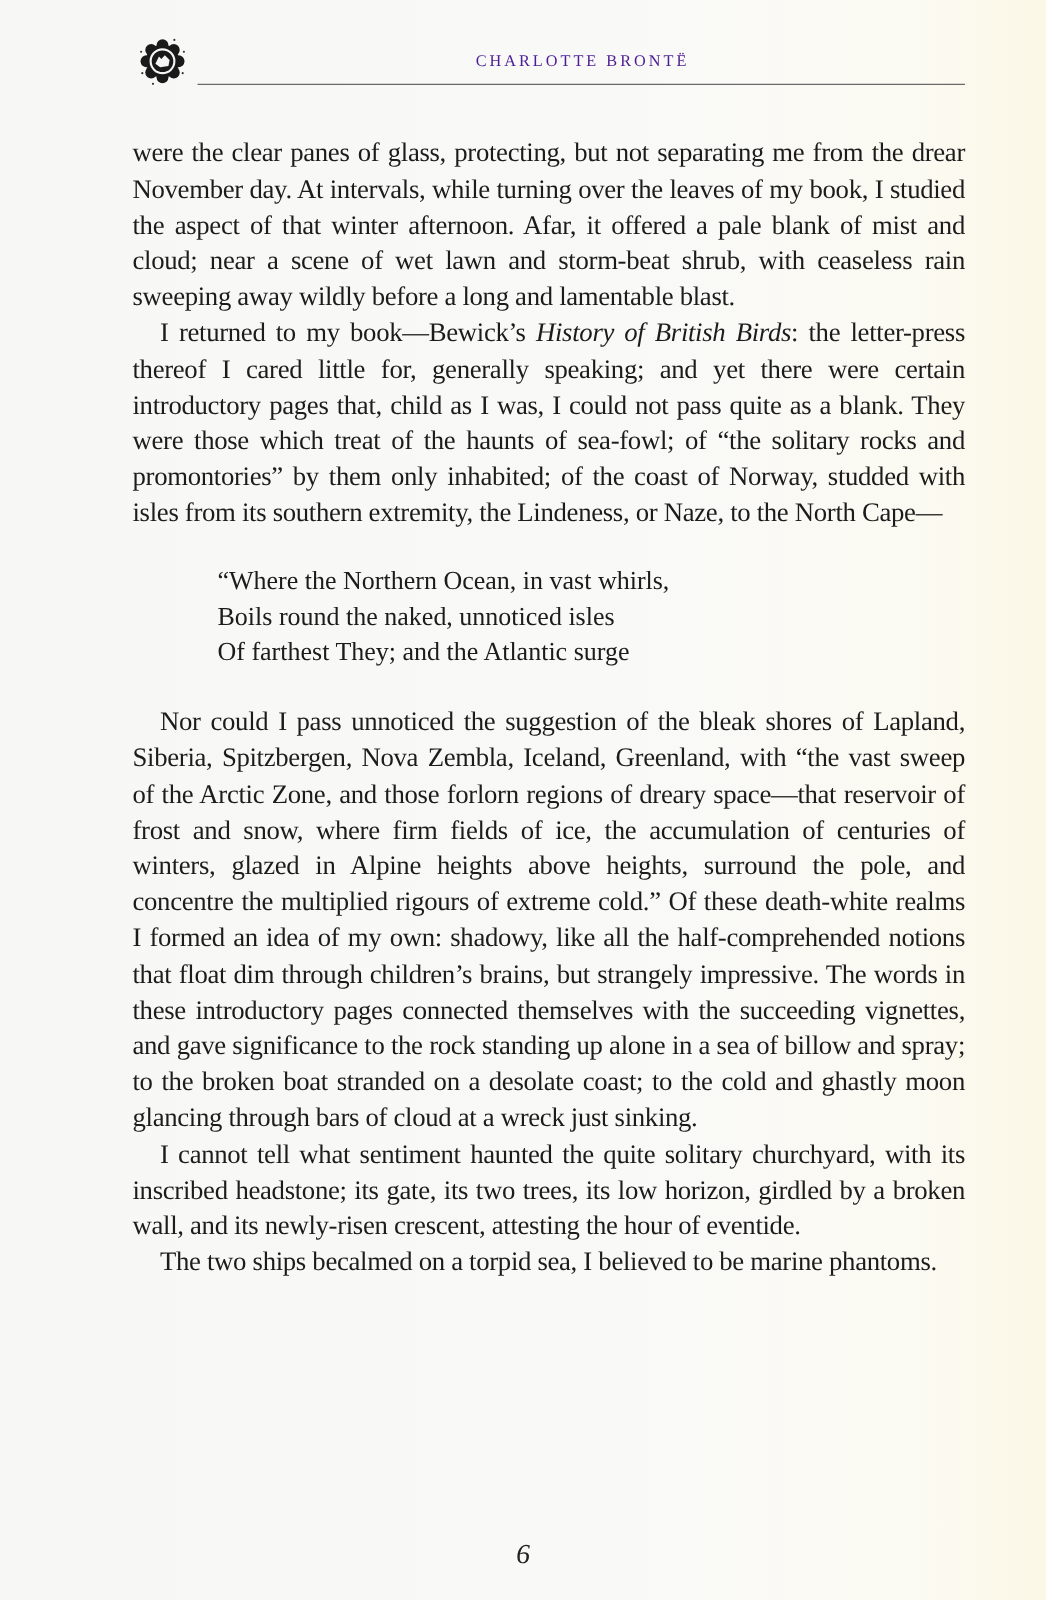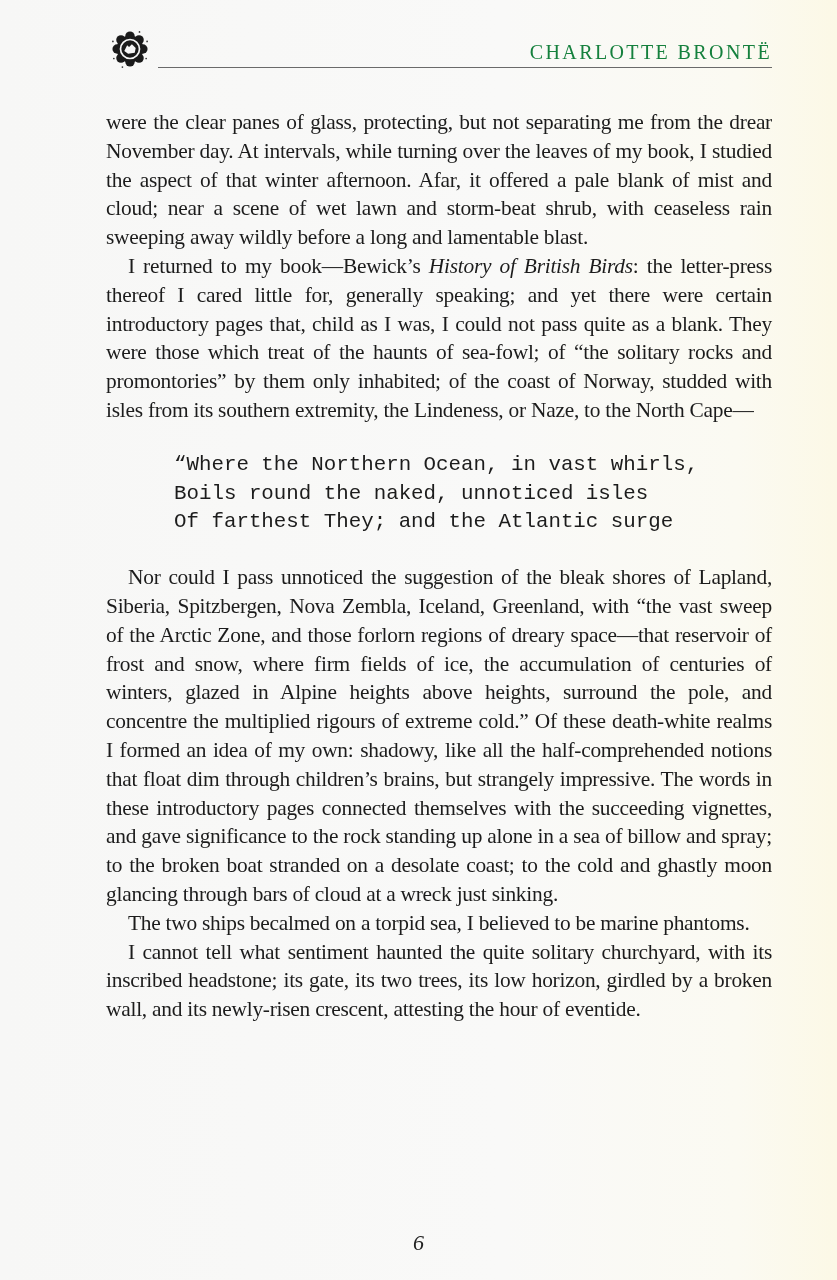--- a/index.html
+++ b/index.html
@@ -11,37 +11,37 @@
     position: relative;
   }
   .header {
     position: absolute; left: 108px; top: 28px; width: 664px; height: 42px;
   }
   .logo {
     position: absolute; left: 3px; top: 2px; width: 38px; height: 38px;
   }
   .running-head {
     position: absolute; left: 0; right: 0; top: 13px;
-    text-align: right; font-size: 20px; letter-spacing: 2.4px;
-    padding-left: 52px; color: #15803d;
+    text-align: center; font-size: 13px; letter-spacing: 2.4px;
+    padding-left: 52px; color: #4c1d95;
   }
   .rule {
     position: absolute; left: 50px; right: 0; top: 39px;
     border-top: 1px solid #6a6a6a;
   }
   .body-text {
     position: absolute; left: 106px; top: 108px; width: 666px;
     font-size: 21.4px; line-height: 28.8px;
     text-align: justify; letter-spacing: -0.25px;
   }
   .body-text p { margin: 0; }
   .indent { text-indent: 22px; }
   .verse {
     margin: 26px 0 26px 68px !important; text-align: left;
-    font-size: 20.8px; line-height: 28.8px; letter-spacing: 0; font-family: Liberation Mono, monospace;
+    font-size: 20.8px; line-height: 28.8px; letter-spacing: 0;
   }
   .verse div { white-space: nowrap; }
   .page-number {
     position: absolute; left: 0; right: 0; top: 1230px; text-align: center;
     font-style: italic; font-size: 22px; color: #222;
   }
   i { font-style: italic; }
 </style>
 </head>
 <body>
@@ -76,17 +76,17 @@
 
 <div class="body-text">
   <p>were the clear panes of glass, protecting, but not separating me from the drear November day. At intervals, while turning over the leaves of my book, I studied the aspect of that winter afternoon. Afar, it offered a pale blank of mist and cloud; near a scene of wet lawn and storm-beat shrub, with ceaseless rain sweeping away wildly before a long and lamentable blast.</p>
   <p class="indent"><span>I returned to my book—Bewick’s </span><i>History of British Birds</i><span>: the letter-press thereof I cared little for, generally speaking; and yet there were certain introductory pages that, child as I was, I could not pass quite as a blank. They were those which treat of the haunts of sea-fowl; of “the solitary rocks and promontories” by them only inhabited; of the coast of Norway, studded with isles from its southern extremity, the Lindeness, or Naze, to the North Cape—</span></p>
   <div class="verse">
     <div>“Where the Northern Ocean, in vast whirls,</div>
     <div>Boils round the naked, unnoticed isles</div>
     <div>Of farthest They; and the Atlantic surge</div>
   </div>
   <p class="indent">Nor could I pass unnoticed the suggestion of the bleak shores of Lapland, Siberia, Spitzbergen, Nova Zembla, Iceland, Greenland, with “the vast sweep of the Arctic Zone, and those forlorn regions of dreary space—that reservoir of frost and snow, where firm fields of ice, the accumulation of centuries of winters, glazed in Alpine heights above heights, surround the pole, and concentre the multiplied rigours of extreme cold.” Of these death-white realms I formed an idea of my own: shadowy, like all the half-comprehended notions that float dim through children’s brains, but strangely impressive. The words in these introductory pages connected themselves with the succeeding vignettes, and gave significance to the rock standing up alone in a sea of billow and spray; to the broken boat stranded on a desolate coast; to the cold and ghastly moon glancing through bars of cloud at a wreck just sinking.</p>
+  <p class="indent">I cannot tell what sentiment haunted the quite solitary churchyard, with its inscribed headstone; its gate, its two trees, its low horizon, girdled by a broken wall, and its newly-risen crescent, attesting the hour of eventide.</p>
   <p class="indent">The two ships becalmed on a torpid sea, I believed to be marine phantoms.</p>
-  <p class="indent">I cannot tell what sentiment haunted the quite solitary churchyard, with its inscribed headstone; its gate, its two trees, its low horizon, girdled by a broken wall, and its newly-risen crescent, attesting the hour of eventide.</p>
 </div>
 
 <div class="page-number">6</div>
 
 </body></html>

